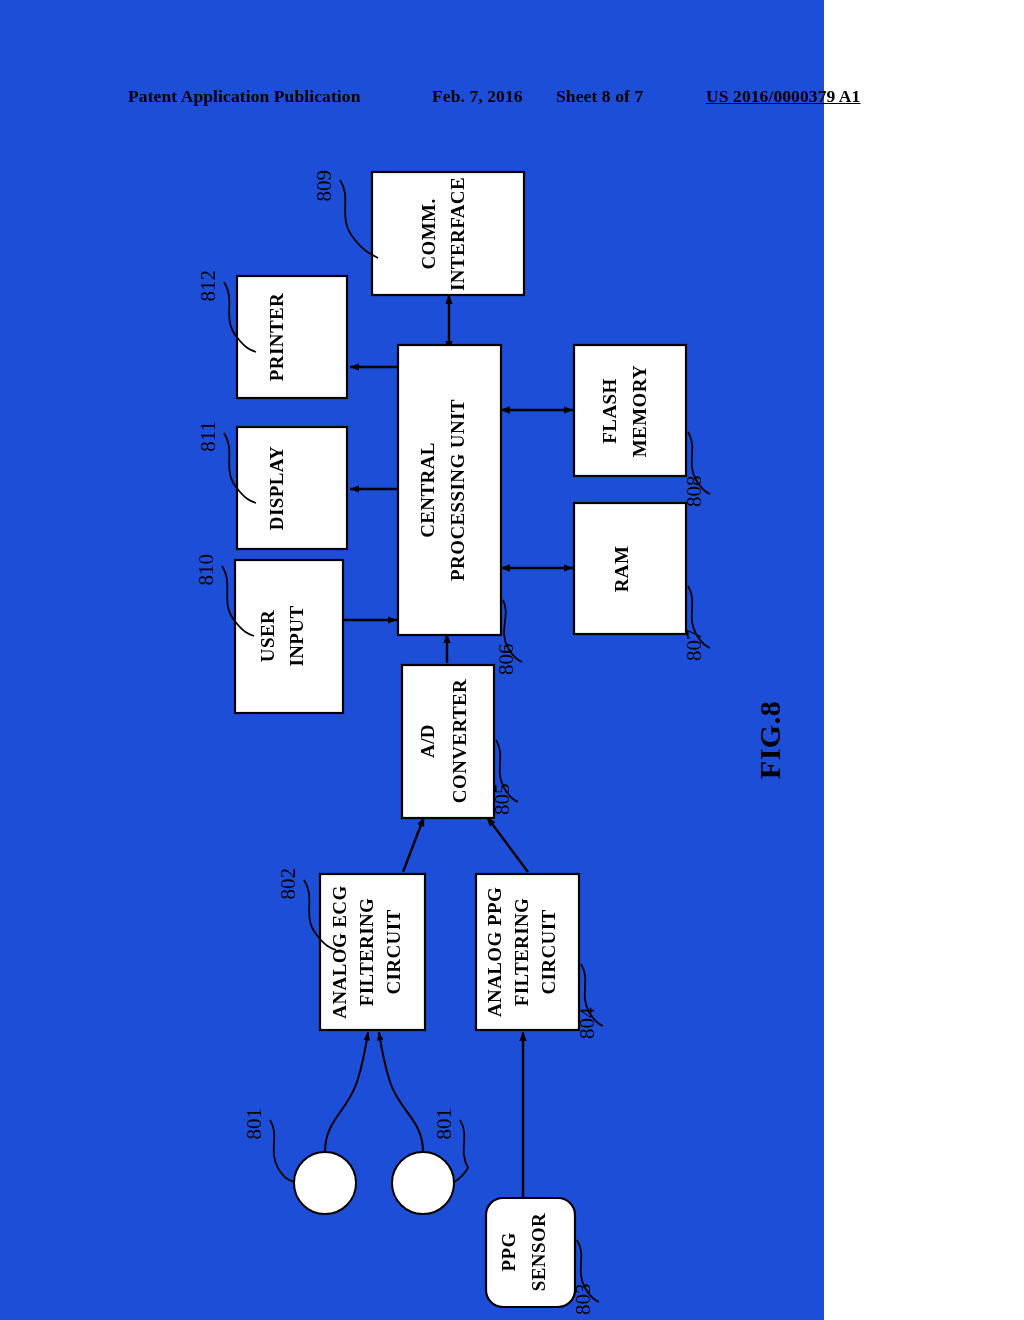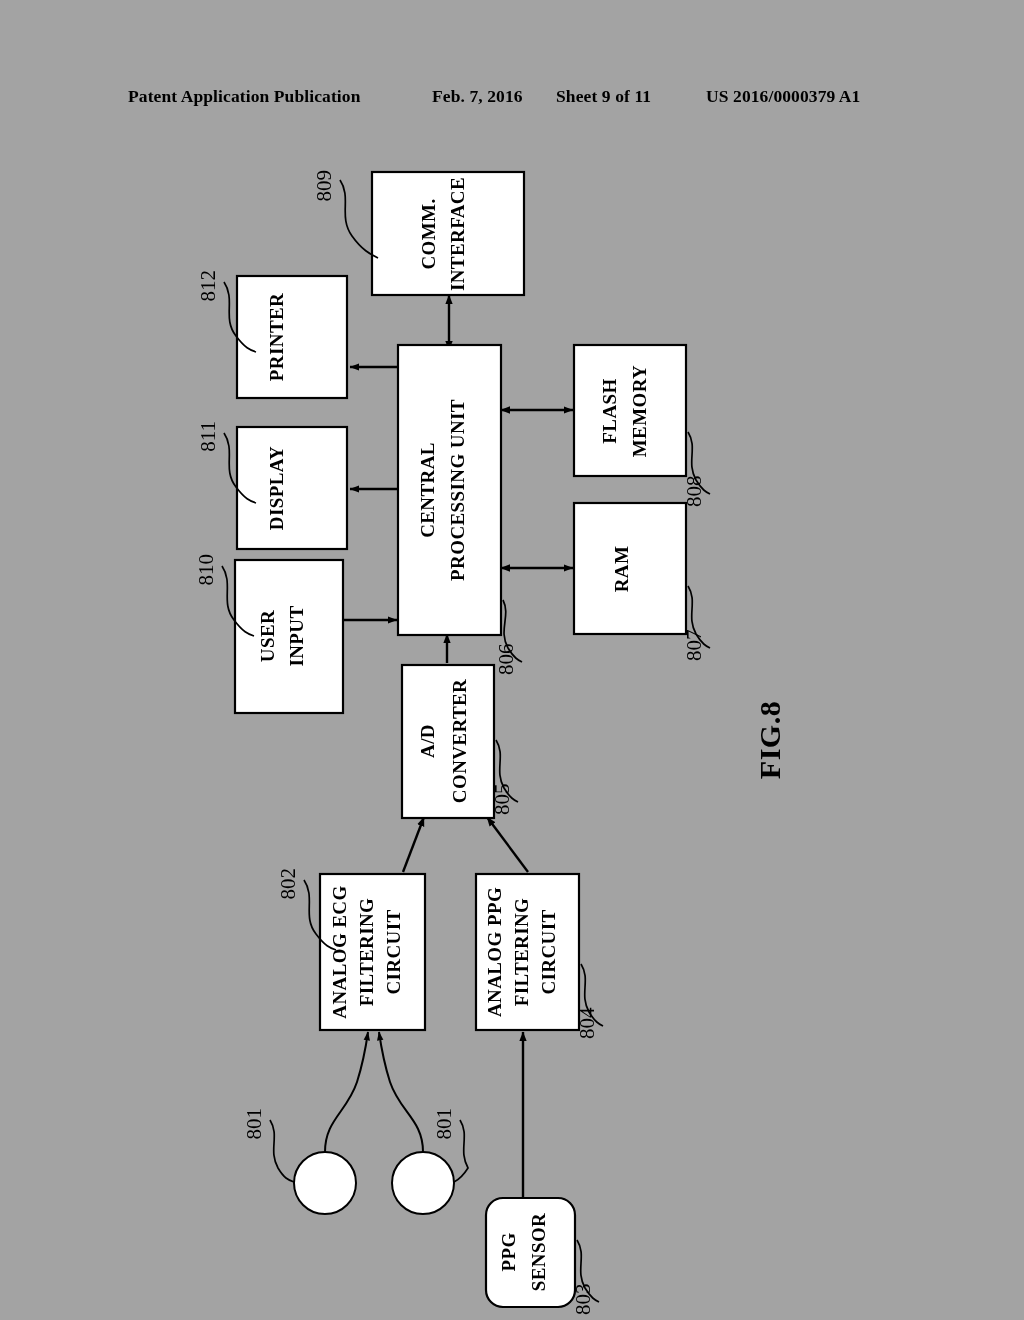--- a/index.html
+++ b/index.html
@@ -10,43 +10,43 @@
   body {
     width: 1024px;
     height: 1320px;
     position: relative;
     font-family: "Liberation Serif", serif;
     color: #000000;
     overflow: hidden;
   }
   #page {
     position: relative;
-    width: 1024px;
+    width: 824px;
     height: 1320px;
-    background: #a3a3a3;
+    background: #1d4ed8;
   }
   
   #pub-header {
     position: absolute;
     top: 86px;
     left: 0;
     width: 1024px;
     height: 26px;
     display: flex;
     align-items: baseline;
     font-family: "Liberation Serif", serif;
     font-weight: bold;
     font-size: 17.5px;
     letter-spacing: 0.1px;
     white-space: nowrap;
   }
   #pub-header .h-left   { position: absolute; left: 128px; }
   #pub-header .h-date   { position: absolute; left: 432px; }
   #pub-header .h-sheet  { position: absolute; left: 556px; }
-  #pub-header .h-patno  { position: absolute; left: 706px; }
+  #pub-header .h-patno  { position: absolute; left: 706px; text-decoration: underline; }
 
   
   #diagram {
     position: absolute;
     left: 0;
     top: 120px;
     width: 1024px;
     height: 1200px;
   }
   svg { display: block; }
@@ -101,21 +101,21 @@
   }
 </style>
 </head>
 <body>
 
 <div id="page">
 
   <div id="pub-header">
     <span class="h-left">Patent Application Publication</span>
     <span class="h-date">Feb. 7, 2016</span>
-    <span class="h-sheet">Sheet 9 of 11</span>
+    <span class="h-sheet">Sheet 8 of 7</span>
     <span class="h-patno">US 2016/0000379 A1</span>
   </div>
 
   <div id="diagram">
   <svg width="1024" height="1200" viewBox="0 0 1024 1200" xmlns="http://www.w3.org/2000/svg">
 
     <defs>
       <marker id="ah" markerWidth="11" markerHeight="11" refX="9.2" refY="4.1" orient="auto" markerUnits="userSpaceOnUse">
         <path d="M0,0.4 L9.6,4.1 L0,7.8 Z" fill="#000000"></path>
       </marker>

